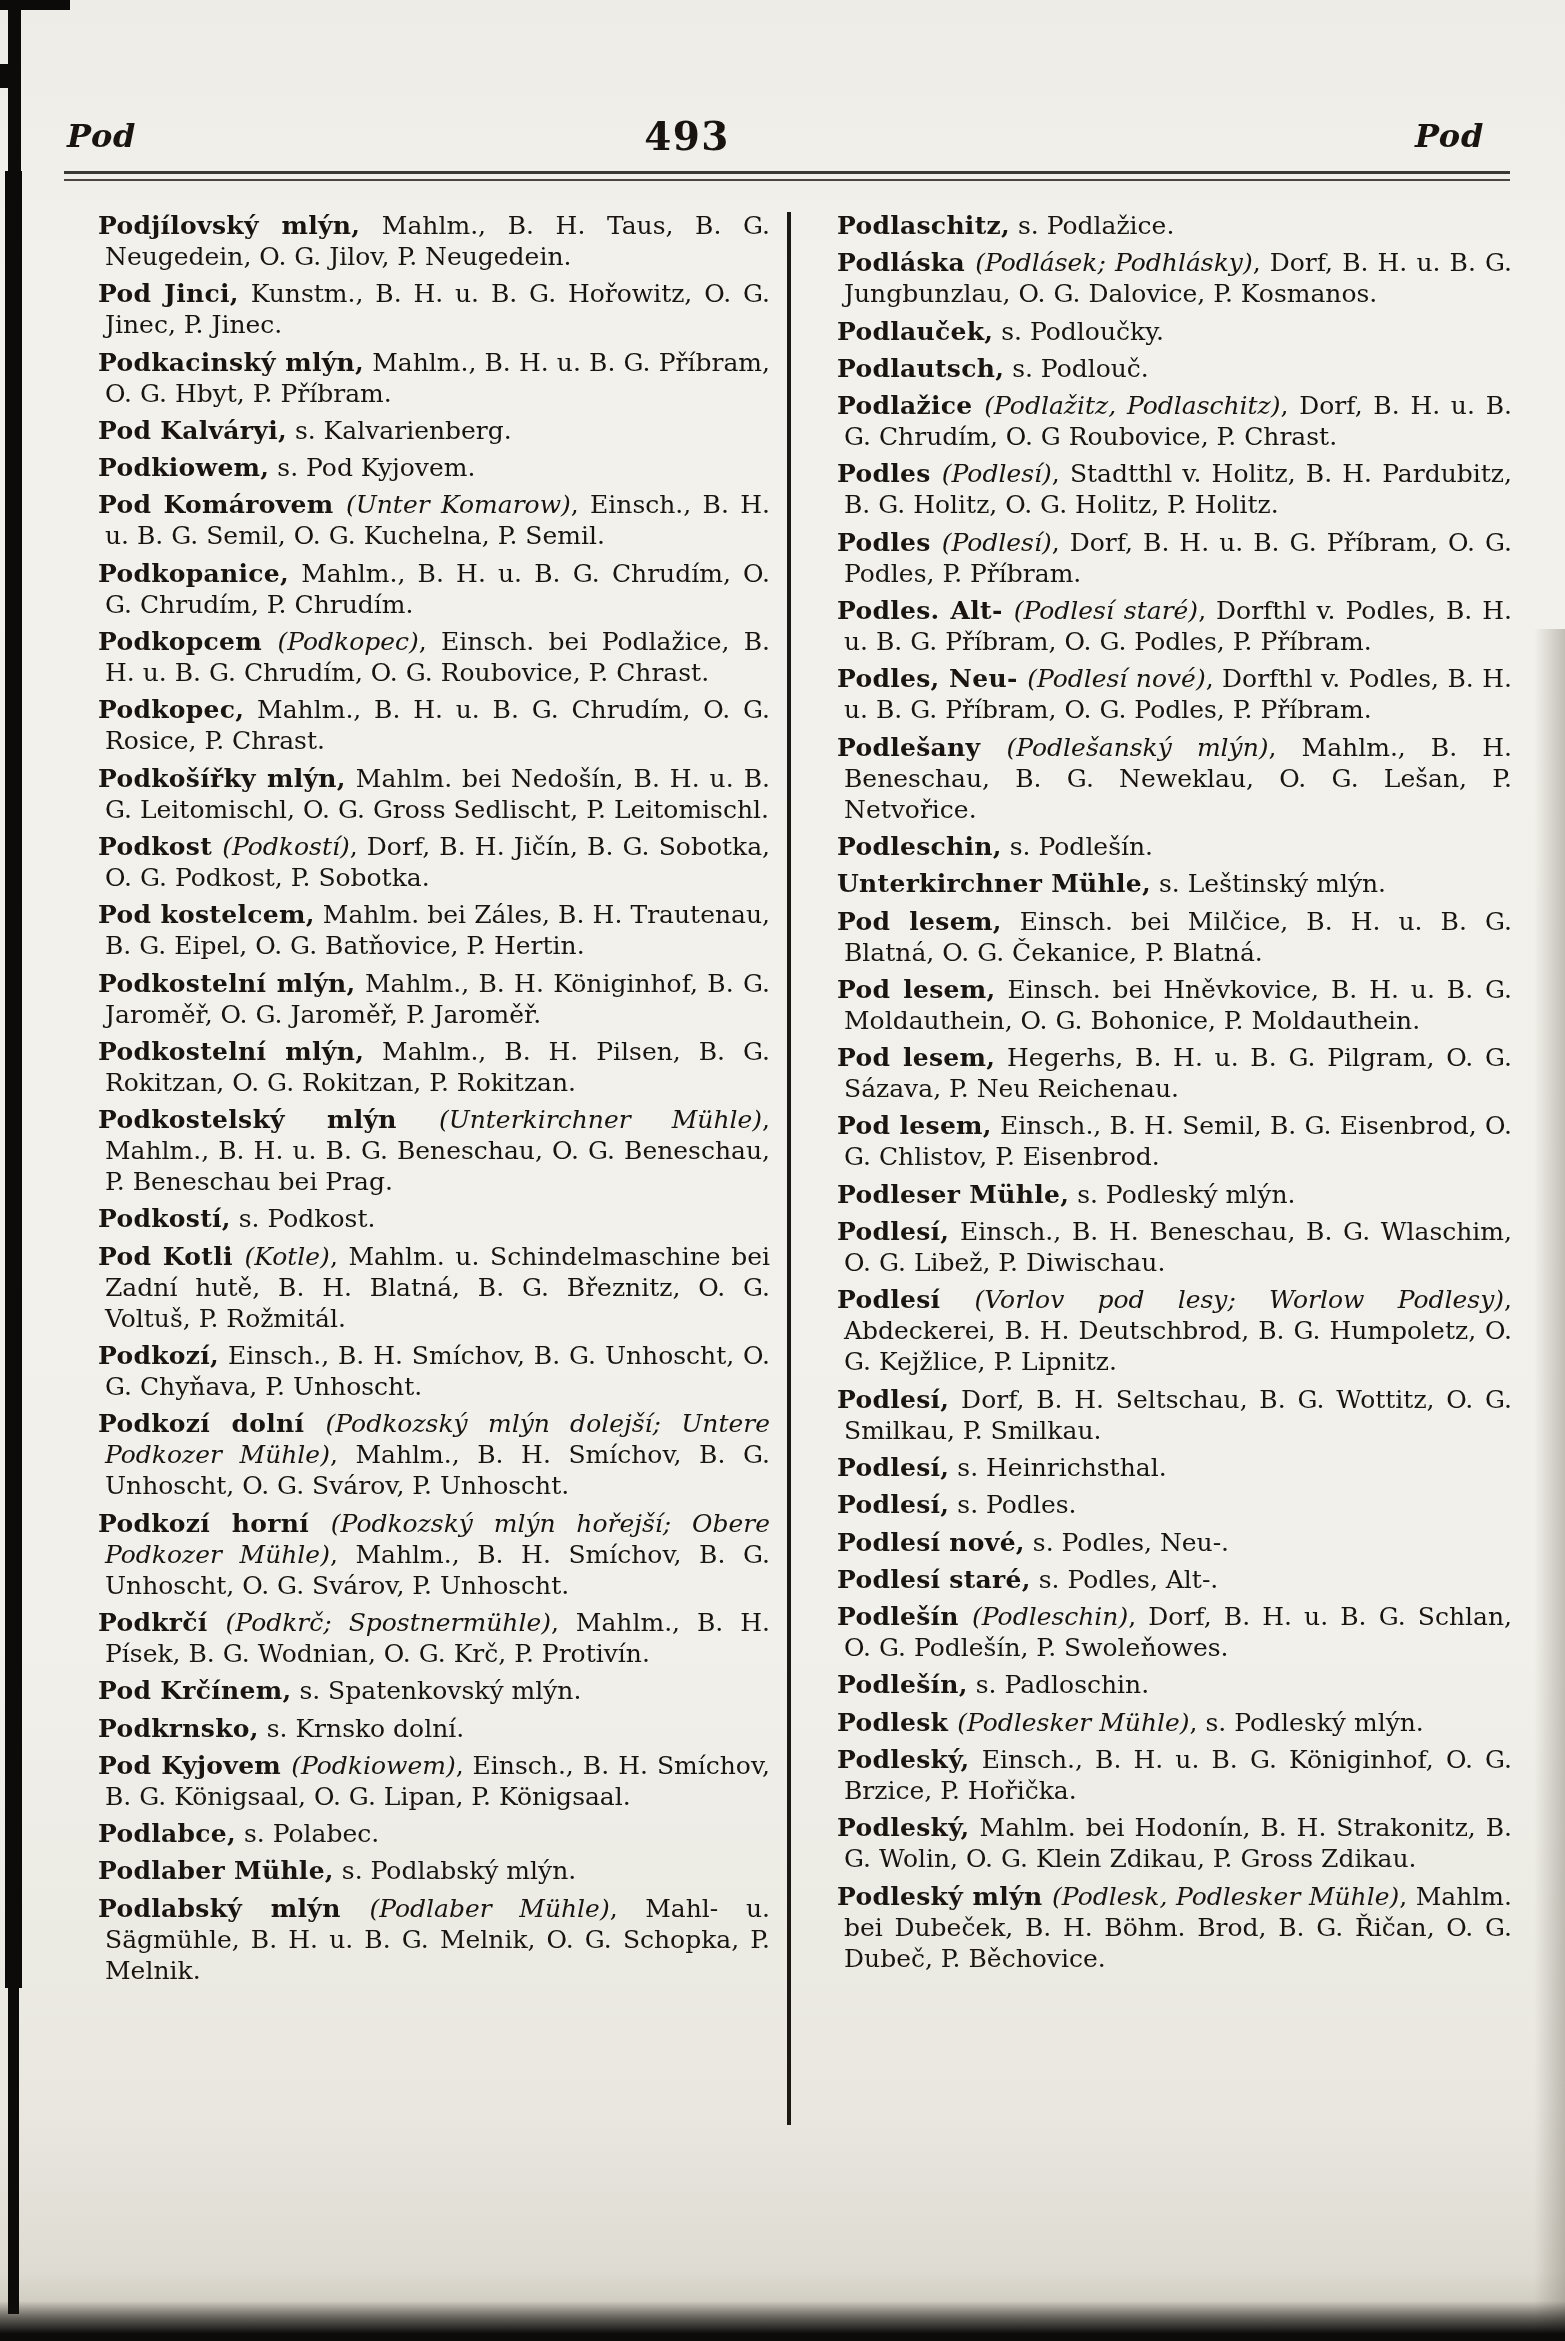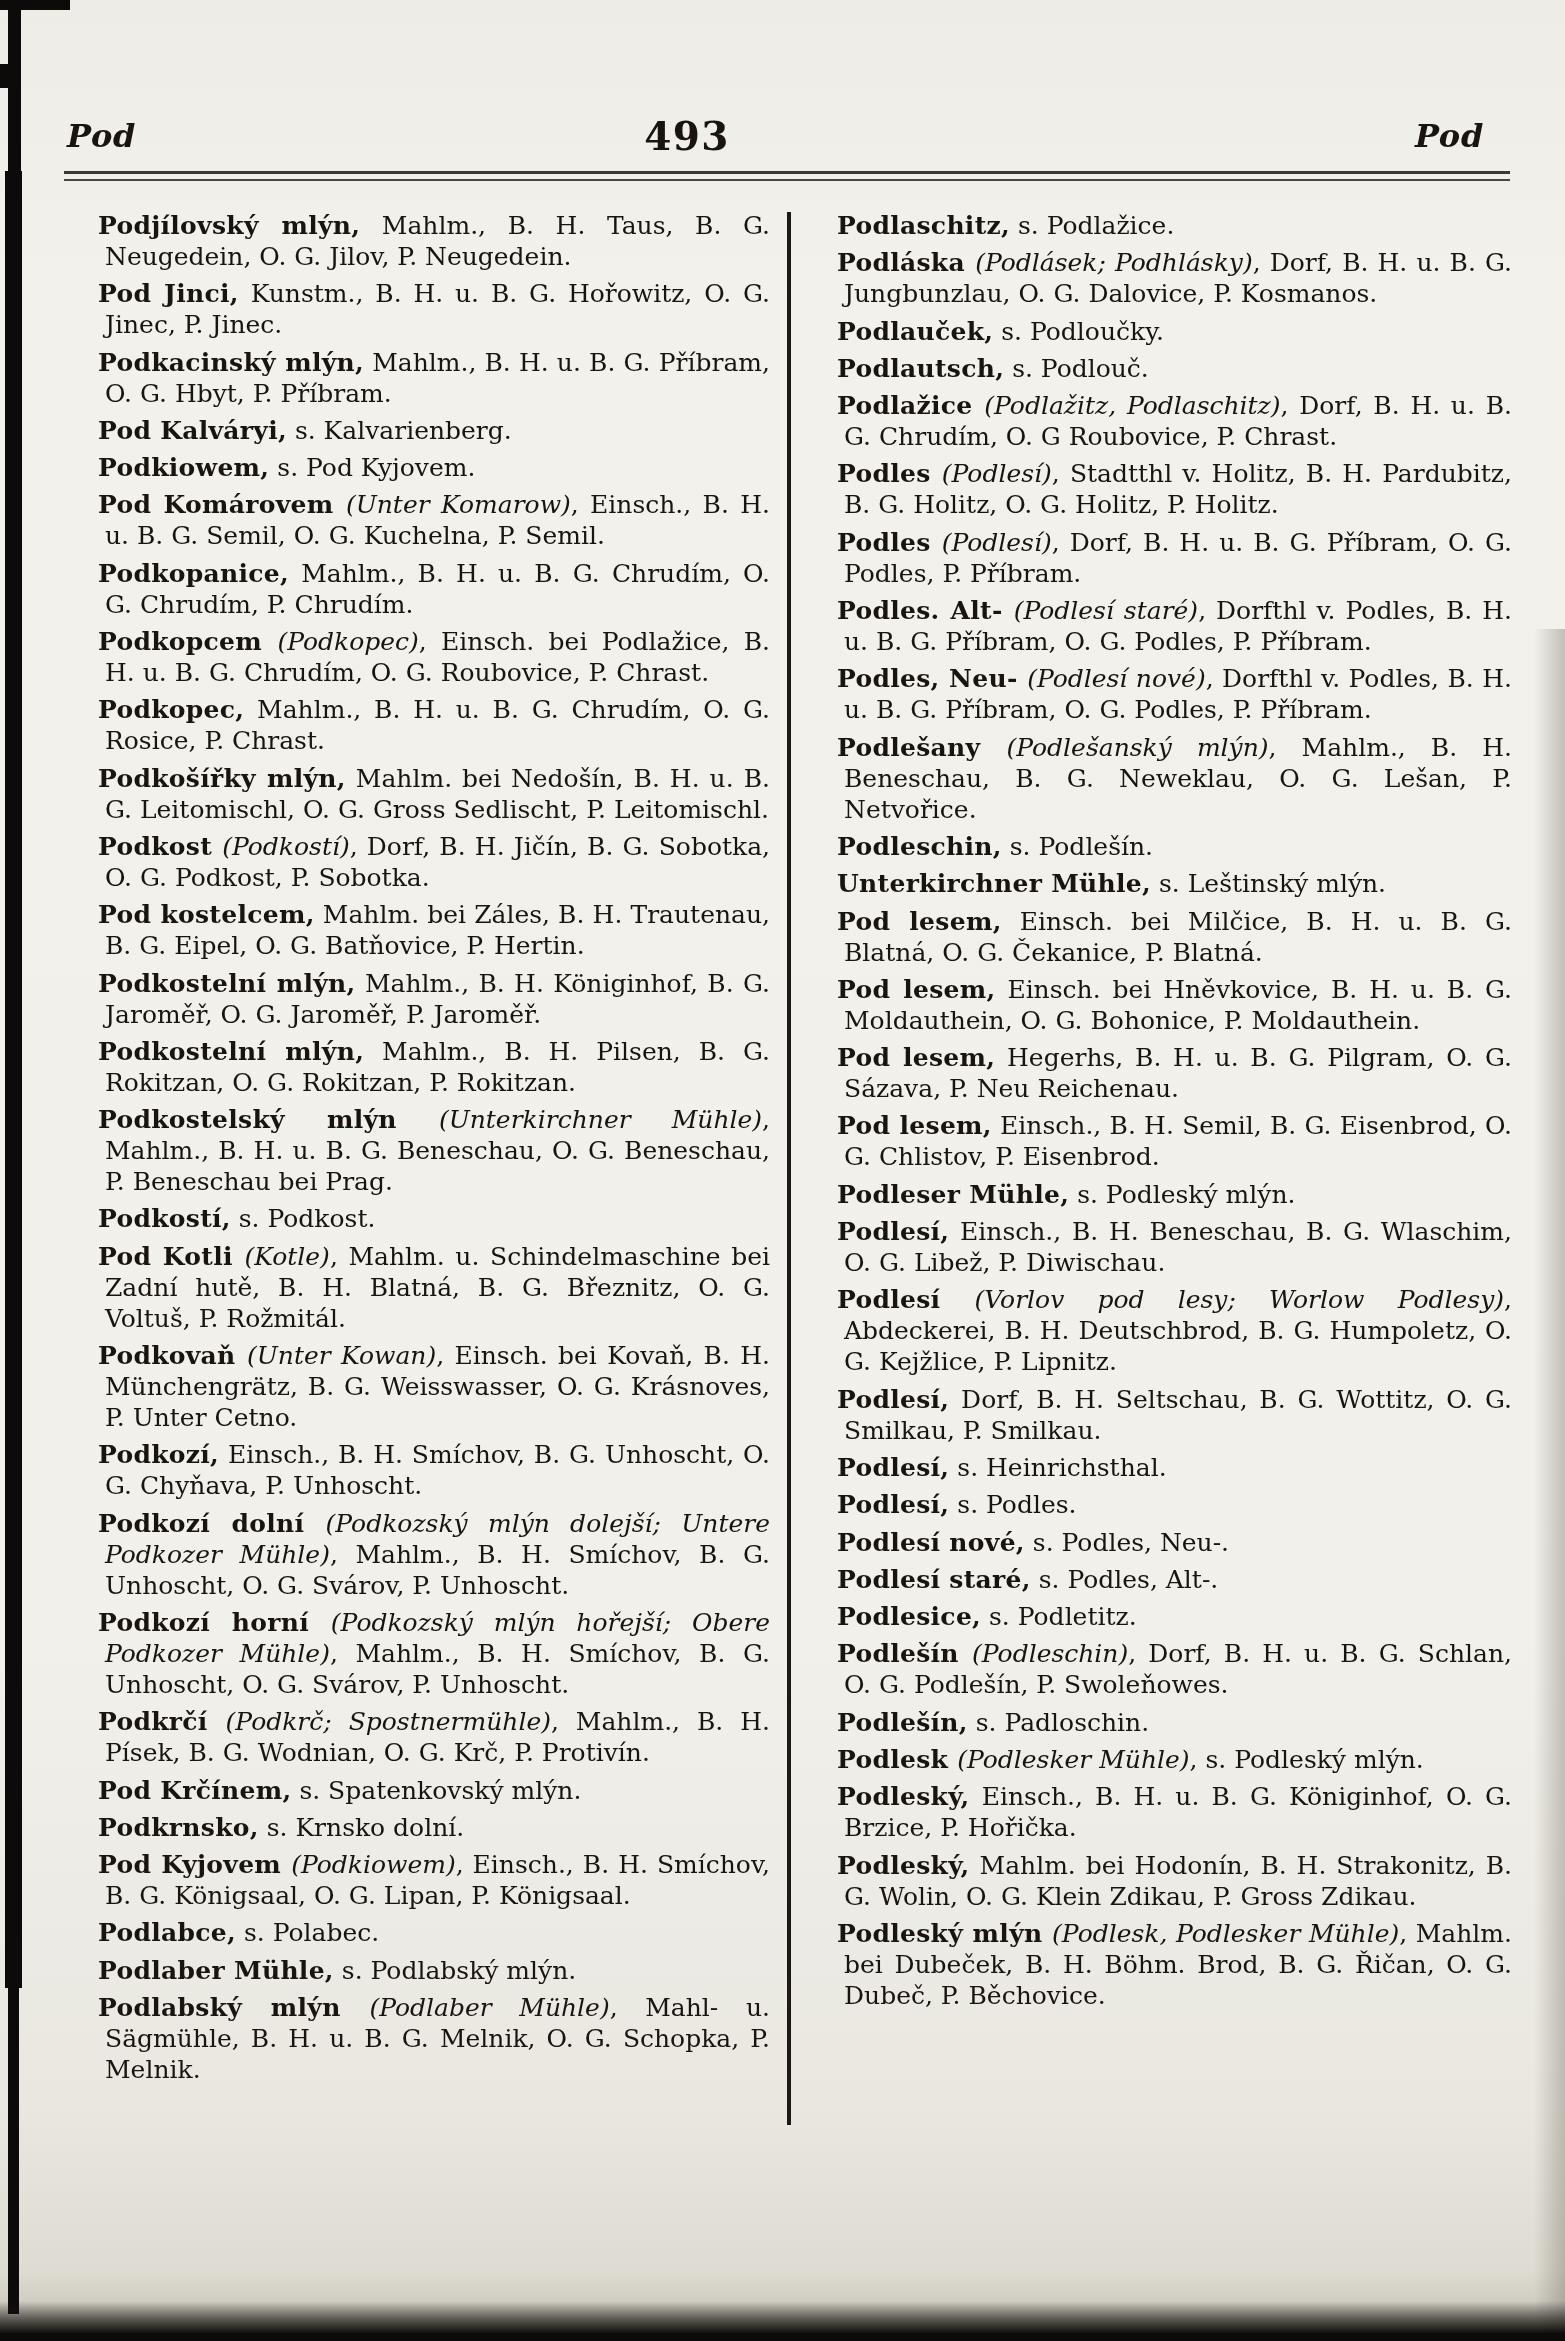--- a/index.html
+++ b/index.html
@@ -69,21 +69,20 @@
     <p class="entry"><span class="seg-b">Podkopcem </span><span class="seg-i">(Podkopec)</span><span class="seg-r">, Einsch. bei Podlažice, B. H. u. B. G. Chrudím, O. G. Roubovice, P. Chrast.</span></p>
     <p class="entry"><span class="seg-b">Podkopec,</span><span class="seg-r"> Mahlm., B. H. u. B. G. Chrudím, O. G. Rosice, P. Chrast.</span></p>
     <p class="entry"><span class="seg-b">Podkošířky mlýn,</span><span class="seg-r"> Mahlm. bei Nedošín, B. H. u. B. G. Leitomischl, O. G. Gross Sedlischt, P. Leitomischl.</span></p>
     <p class="entry"><span class="seg-b">Podkost </span><span class="seg-i">(Podkostí)</span><span class="seg-r">, Dorf, B. H. Jičín, B. G. Sobotka, O. G. Podkost, P. Sobotka.</span></p>
     <p class="entry"><span class="seg-b">Pod kostelcem,</span><span class="seg-r"> Mahlm. bei Záles, B. H. Trautenau, B. G. Eipel, O. G. Batňovice, P. Hertin.</span></p>
     <p class="entry"><span class="seg-b">Podkostelní mlýn,</span><span class="seg-r"> Mahlm., B. H. Königinhof, B. G. Jaroměř, O. G. Jaroměř, P. Jaroměř.</span></p>
     <p class="entry"><span class="seg-b">Podkostelní mlýn,</span><span class="seg-r"> Mahlm., B. H. Pilsen, B. G. Rokitzan, O. G. Rokitzan, P. Rokitzan.</span></p>
     <p class="entry"><span class="seg-b">Podkostelský mlýn </span><span class="seg-i">(Unterkirchner Mühle)</span><span class="seg-r">, Mahlm., B. H. u. B. G. Beneschau, O. G. Beneschau, P. Beneschau bei Prag.</span></p>
     <p class="entry"><span class="seg-b">Podkostí,</span><span class="seg-r"> s. Podkost.</span></p>
     <p class="entry"><span class="seg-b">Pod Kotli </span><span class="seg-i">(Kotle)</span><span class="seg-r">, Mahlm. u. Schindelmaschine bei Zadní hutě, B. H. Blatná, B. G. Březnitz, O. G. Voltuš, P. Rožmitál.</span></p>
-    <p class="entry"><span class="seg-b">Podkovaň </span><span class="seg-i">(Unter Kowan)</span><span class="seg-r">, Einsch. bei Kovaň, B. H. Münchengrätz, B. G. Weisswasser, O. G. Krásnoves, P. Unter Cetno.</span></p>
     <p class="entry"><span class="seg-b">Podkozí,</span><span class="seg-r"> Einsch., B. H. Smíchov, B. G. Unhoscht, O. G. Chyňava, P. Unhoscht.</span></p>
     <p class="entry"><span class="seg-b">Podkozí dolní </span><span class="seg-i">(Podkozský mlýn dolejší; Untere Podkozer Mühle)</span><span class="seg-r">, Mahlm., B. H. Smíchov, B. G. Unhoscht, O. G. Svárov, P. Unhoscht.</span></p>
     <p class="entry"><span class="seg-b">Podkozí horní </span><span class="seg-i">(Podkozský mlýn hořejší; Obere Podkozer Mühle)</span><span class="seg-r">, Mahlm., B. H. Smíchov, B. G. Unhoscht, O. G. Svárov, P. Unhoscht.</span></p>
     <p class="entry"><span class="seg-b">Podkrčí </span><span class="seg-i">(Podkrč; Spostnermühle)</span><span class="seg-r">, Mahlm., B. H. Písek, B. G. Wodnian, O. G. Krč, P. Protivín.</span></p>
     <p class="entry"><span class="seg-b">Pod Krčínem,</span><span class="seg-r"> s. Spatenkovský mlýn.</span></p>
     <p class="entry"><span class="seg-b">Podkrnsko,</span><span class="seg-r"> s. Krnsko dolní.</span></p>
     <p class="entry"><span class="seg-b">Pod Kyjovem </span><span class="seg-i">(Podkiowem)</span><span class="seg-r">, Einsch., B. H. Smíchov, B. G. Königsaal, O. G. Lipan, P. Königsaal.</span></p>
     <p class="entry"><span class="seg-b">Podlabce,</span><span class="seg-r"> s. Polabec.</span></p>
     <p class="entry"><span class="seg-b">Podlaber Mühle,</span><span class="seg-r"> s. Podlabský mlýn.</span></p>
     <p class="entry"><span class="seg-b">Podlabský mlýn </span><span class="seg-i">(Podlaber Mühle)</span><span class="seg-r">, Mahl- u. Sägmühle, B. H. u. B. G. Melnik, O. G. Schopka, P. Melnik.</span></p>
@@ -106,21 +105,20 @@
     <p class="entry"><span class="seg-b">Pod lesem,</span><span class="seg-r"> Hegerhs, B. H. u. B. G. Pilgram, O. G. Sázava, P. Neu Reichenau.</span></p>
     <p class="entry"><span class="seg-b">Pod lesem,</span><span class="seg-r"> Einsch., B. H. Semil, B. G. Eisenbrod, O. G. Chlistov, P. Eisenbrod.</span></p>
     <p class="entry"><span class="seg-b">Podleser Mühle,</span><span class="seg-r"> s. Podleský mlýn.</span></p>
     <p class="entry"><span class="seg-b">Podlesí,</span><span class="seg-r"> Einsch., B. H. Beneschau, B. G. Wlaschim, O. G. Libež, P. Diwischau.</span></p>
     <p class="entry"><span class="seg-b">Podlesí </span><span class="seg-i">(Vorlov pod lesy; Worlow Podlesy)</span><span class="seg-r">, Abdeckerei, B. H. Deutschbrod, B. G. Humpoletz, O. G. Kejžlice, P. Lipnitz.</span></p>
     <p class="entry"><span class="seg-b">Podlesí,</span><span class="seg-r"> Dorf, B. H. Seltschau, B. G. Wottitz, O. G. Smilkau, P. Smilkau.</span></p>
     <p class="entry"><span class="seg-b">Podlesí,</span><span class="seg-r"> s. Heinrichsthal.</span></p>
     <p class="entry"><span class="seg-b">Podlesí,</span><span class="seg-r"> s. Podles.</span></p>
     <p class="entry"><span class="seg-b">Podlesí nové,</span><span class="seg-r"> s. Podles, Neu-.</span></p>
     <p class="entry"><span class="seg-b">Podlesí staré,</span><span class="seg-r"> s. Podles, Alt-.</span></p>
-    <p class="entry"><span class="seg-b">Podlesice,</span><span class="seg-r"> s. Podletitz.</span></p>
     <p class="entry"><span class="seg-b">Podlešín </span><span class="seg-i">(Podleschin)</span><span class="seg-r">, Dorf, B. H. u. B. G. Schlan, O. G. Podlešín, P. Swoleňowes.</span></p>
     <p class="entry"><span class="seg-b">Podlešín,</span><span class="seg-r"> s. Padloschin.</span></p>
     <p class="entry"><span class="seg-b">Podlesk </span><span class="seg-i">(Podlesker Mühle)</span><span class="seg-r">, s. Podleský mlýn.</span></p>
     <p class="entry"><span class="seg-b">Podleský,</span><span class="seg-r"> Einsch., B. H. u. B. G. Königinhof, O. G. Brzice, P. Hořička.</span></p>
     <p class="entry"><span class="seg-b">Podleský,</span><span class="seg-r"> Mahlm. bei Hodonín, B. H. Strakonitz, B. G. Wolin, O. G. Klein Zdikau, P. Gross Zdikau.</span></p>
     <p class="entry"><span class="seg-b">Podleský mlýn </span><span class="seg-i">(Podlesk, Podlesker Mühle)</span><span class="seg-r">, Mahlm. bei Dubeček, B. H. Böhm. Brod, B. G. Řičan, O. G. Dubeč, P. Běchovice.</span></p>
   </div>
 
 
 </body></html>

